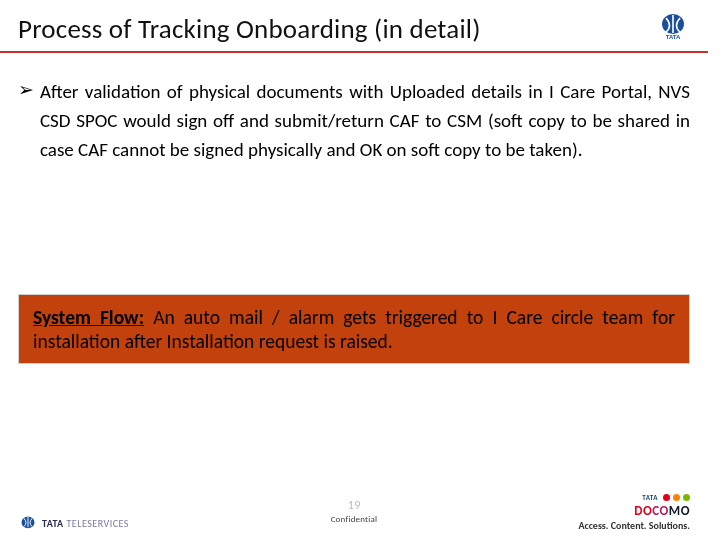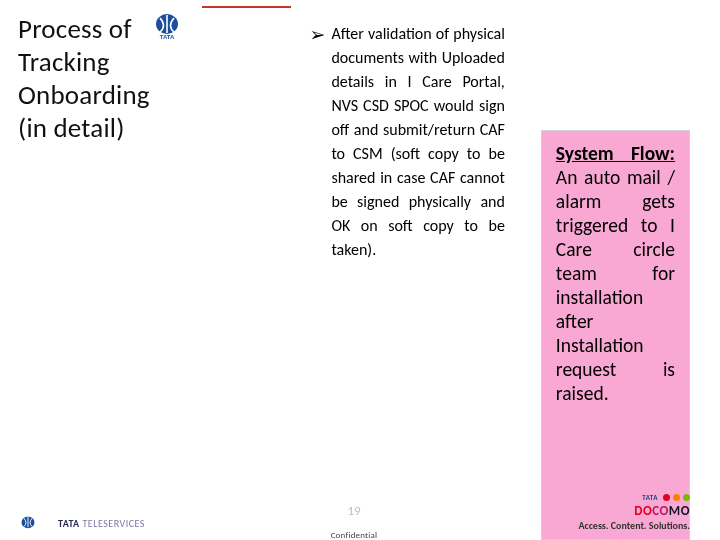--- a/index.html
+++ b/index.html
@@ -1,33 +1,33 @@
 <!DOCTYPE html>
 <html><head>
 <meta charset="utf-8">
 <style>
   * { box-sizing: border-box; margin: 0; padding: 0; }
   html, body { width: 720px; height: 540px; font-family: Calibri, Arial, sans-serif; background: #fff; color: #000; }
-  .slide { width: 708px; height: 540px; position: relative; display: flex; }
+  .slide { width: 708px; height: 540px; position: relative; display: flex; flex-direction: column; }
   .header { display: flex; align-items: flex-start; justify-content: space-between; padding: 10px 18px 0 18px; }
   .title { font-size: 27px; font-weight: 400; color: #111; letter-spacing: 0.2px; margin-top: 2px; }
   .logo-tata { margin-top: 4px; }
   .divider { margin: 6px 0 0 0; height: 2px; background: #c6342a; width: 100%; }
   .divider-gap { height: 2px; background: #fff; }
   .content { padding: 22px 18px 0 18px; }
   .bullet-row { display: flex; align-items: flex-start; gap: 6px; text-align: justify; }
   .arrow { font-family: Wingdings, 'Segoe UI Symbol', sans-serif; font-size: 19px; line-height: 24px; color: #000; padding-top: 1px; }
-  .bullet-text { font-size: 16px; line-height: 24px; color: #000; flex: 1; text-align: justify; }
-  .flow-box { margin: 130px 18px 0 18px; background: #f9a8d4; border: 1px solid #d0d0d0; padding: 10px 14px; font-size: 19.5px; line-height: 24px; text-align: justify; }
+  .bullet-text { font-size: 19px; line-height: 29px; color: #000; flex: 1; text-align: justify; }
+  .flow-box { margin: 130px 18px 0 18px; background: #c2410c; border: 1px solid #d0d0d0; padding: 10px 14px; font-size: 19.5px; line-height: 24px; text-align: justify; }
   .flow-label { font-weight: 700; text-decoration: underline; }
   .footer { position: absolute; bottom: 8px; left: 0; right: 0; display: flex; align-items: flex-end; justify-content: space-between; padding: 0 18px; }
-  .footer-center { position: absolute; left: 50%; transform: translateX(-50%); text-align: center; bottom: 0; }
+  .footer-center { position: absolute; left: 50%; transform: translateX(-50%); text-align: center; bottom: 16px; }
   .page-num { font-size: 13px; color: #bfbfbf; }
-  .confidential { font-size: 9px; color: #444; margin-top: 11px; letter-spacing: 0.2px; }
-  .footer-left { display: flex; align-items: center; gap: 20px; }
+  .confidential { font-size: 9px; color: #444; margin-top: 1px; letter-spacing: 0.2px; }
+  .footer-left { display: flex; align-items: center; gap: 4px; }
   .teleservices-wordmark { font-size: 10px; letter-spacing: 0.5px; color: #2a2a5a; font-weight: 600; }
   .teleservices-wordmark .light { color: #7a7aa8; font-weight: 400; }
   .footer-right { text-align: right; }
   .docomo-logo { display: flex; flex-direction: column; align-items: flex-end; gap: 1px; }
   .docomo-top { display: flex; align-items: center; gap: 3px; }
   .docomo-dots { display: flex; gap: 3px; }
   .dot { width: 7px; height: 7px; border-radius: 50%; display: inline-block; }
   .docomo-word { font-size: 13px; font-weight: 800; letter-spacing: 0.5px; }
   .docomo-word .do1 { color: #e2001a; margin-top: 33px; }
   .docomo-word .co { color: #be185d; }

